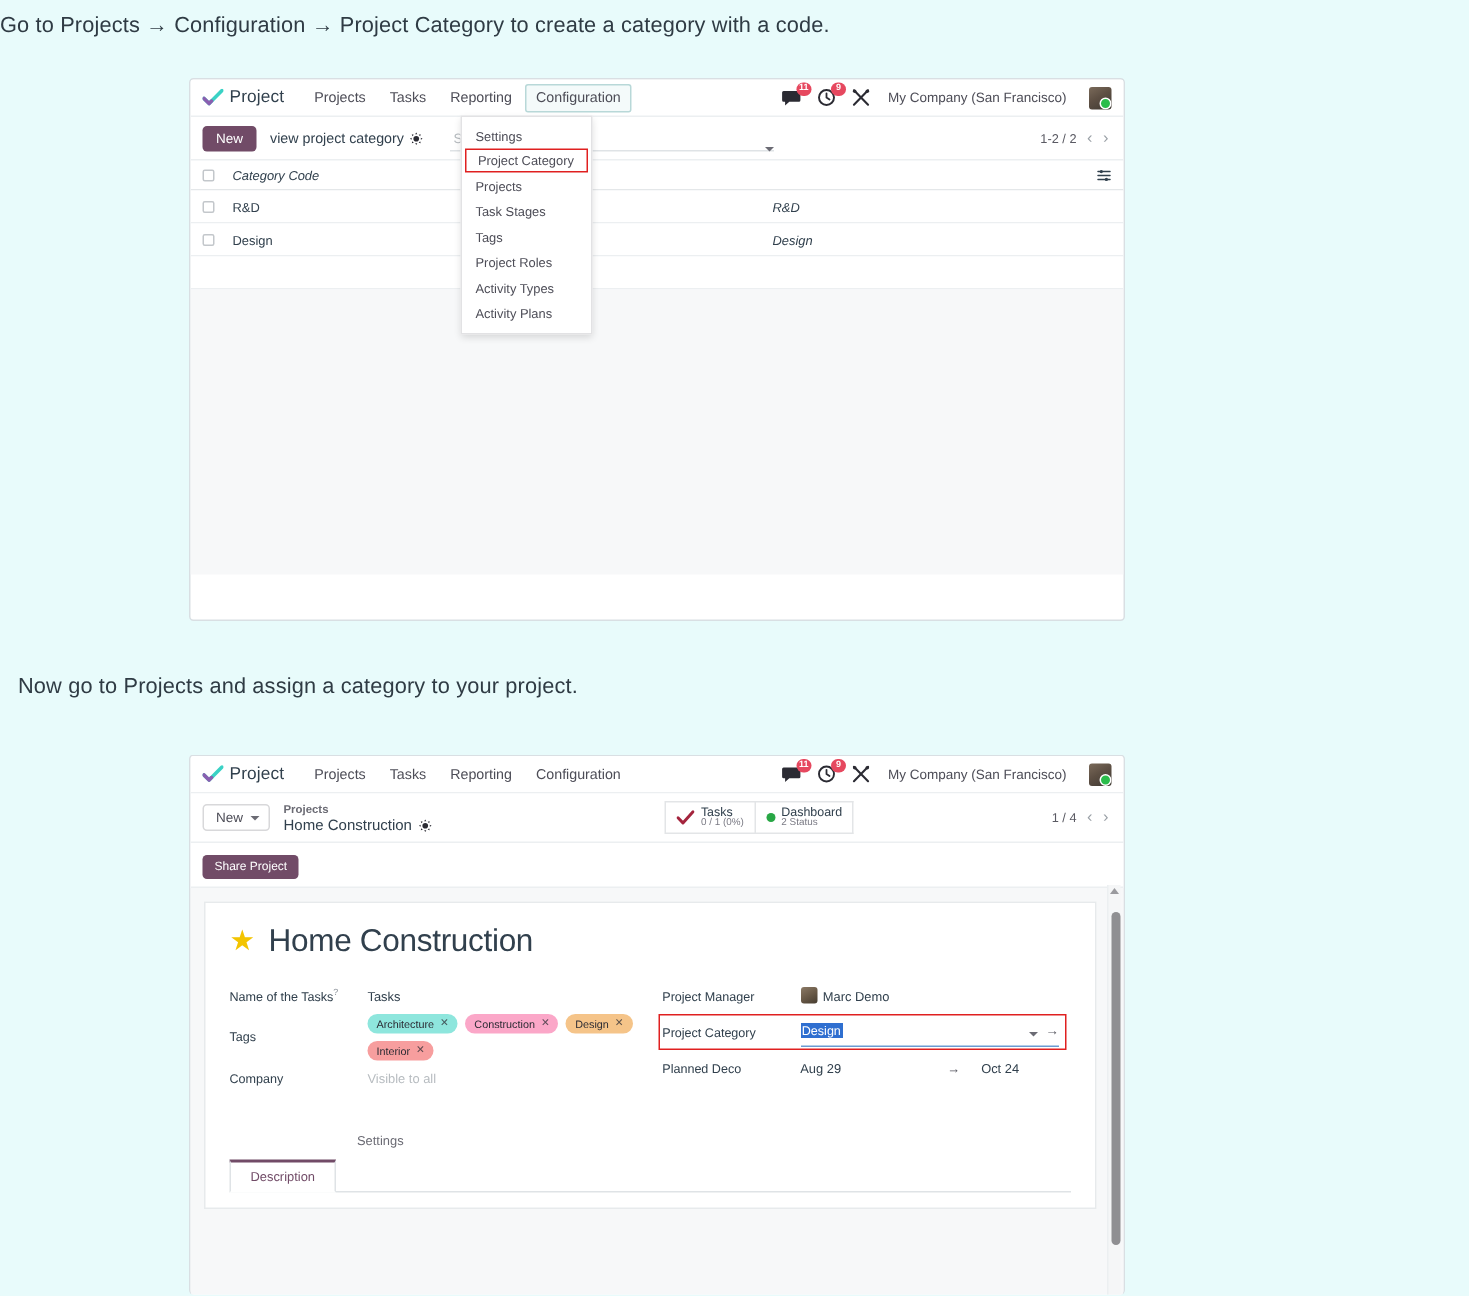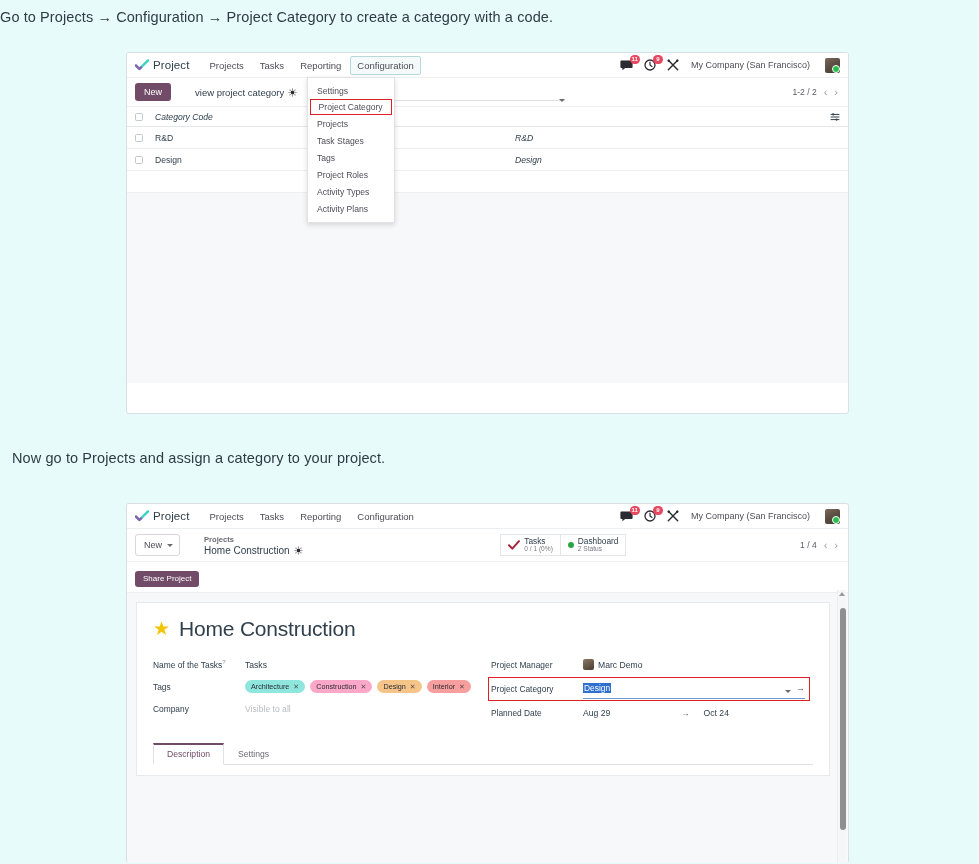--- a/index.html
+++ b/index.html
@@ -20,21 +20,21 @@
     color: #2f3b44;
     padding: 9px 0 0 0;
     letter-spacing: 0.1px;
   }
   .caption2 { padding-top: 0; padding-left: 12px; }
 
   
   .shot {
     position: absolute;
     left: 126px;
-    width: 723px;
+    width: 624px;
     background: #ffffff;
     border: 1px solid #d9dfe3;
     border-radius: 3px;
     overflow: hidden;
     box-shadow: 0 0 0 0 rgba(0,0,0,0);
   }
   .shot1 { top: 52px; height: 362px; }
   .shot2 { top: 503px; height: 360px; border-bottom: none; }
 
   
@@ -141,26 +141,26 @@
   }
   .dd-item.highlight {
     border: 1.4px solid #e02020;
     padding: 2.1px 7.6px;
     margin: 0 2px;
   }
 
   
   .cp {
     display: flex;
+    align-items: center;
     padding: 5px 8px 5px 8px;
     min-height: 28px;
     background: #fff;
     border-bottom: 1px solid #eceff1;
     position: relative;
-    gap: 15px;
   }
   .btn-new {
     background: #714b67;
     color: #fff;
     font-size: 9px;
     padding: 3.5px 9px;
     border-radius: 3px;
     border: none;
     cursor: pointer;
     white-space: nowrap;
@@ -402,20 +402,21 @@
     border: 1px solid transparent;
     margin-bottom: -1px;
   }
   .tab.active {
     color: #714b67;
     background: #fff;
     border: 1px solid #dfe3e6;
     border-bottom-color: #fff;
     border-top: 2px solid #714b67;
     padding-top: 4px;
+    margin-top: 24px;
   }
   .tabbody {
     font-size: 8.3px;
     color: #31404d;
     padding: 14px 4px;
     line-height: 13px;
   }
 
   
   .vscroll {
@@ -704,21 +705,21 @@
               <span class="cat-highlight">
                 <span class="flabel">Project Category</span>
                 <span class="cat-input">
                   <span class="sel-text">Design</span>
                   <span class="cat-caret"><span class="caret-dn"></span></span>
                   <span class="int-link">→</span>
                 </span>
               </span>
             </div>
             <div class="frow">
-              <span class="flabel">Planned Date</span>
+              <span class="flabel">Planned Deco</span>
               <span class="fval date-sep">
                 <span style="width:92px;display:inline-block">Aug 29</span>
                 <span class="date-arrow">→</span>
                 <span>Oct 24</span>
               </span>
             </div>
           </div>
         </div>
 
         <div class="notebook">

